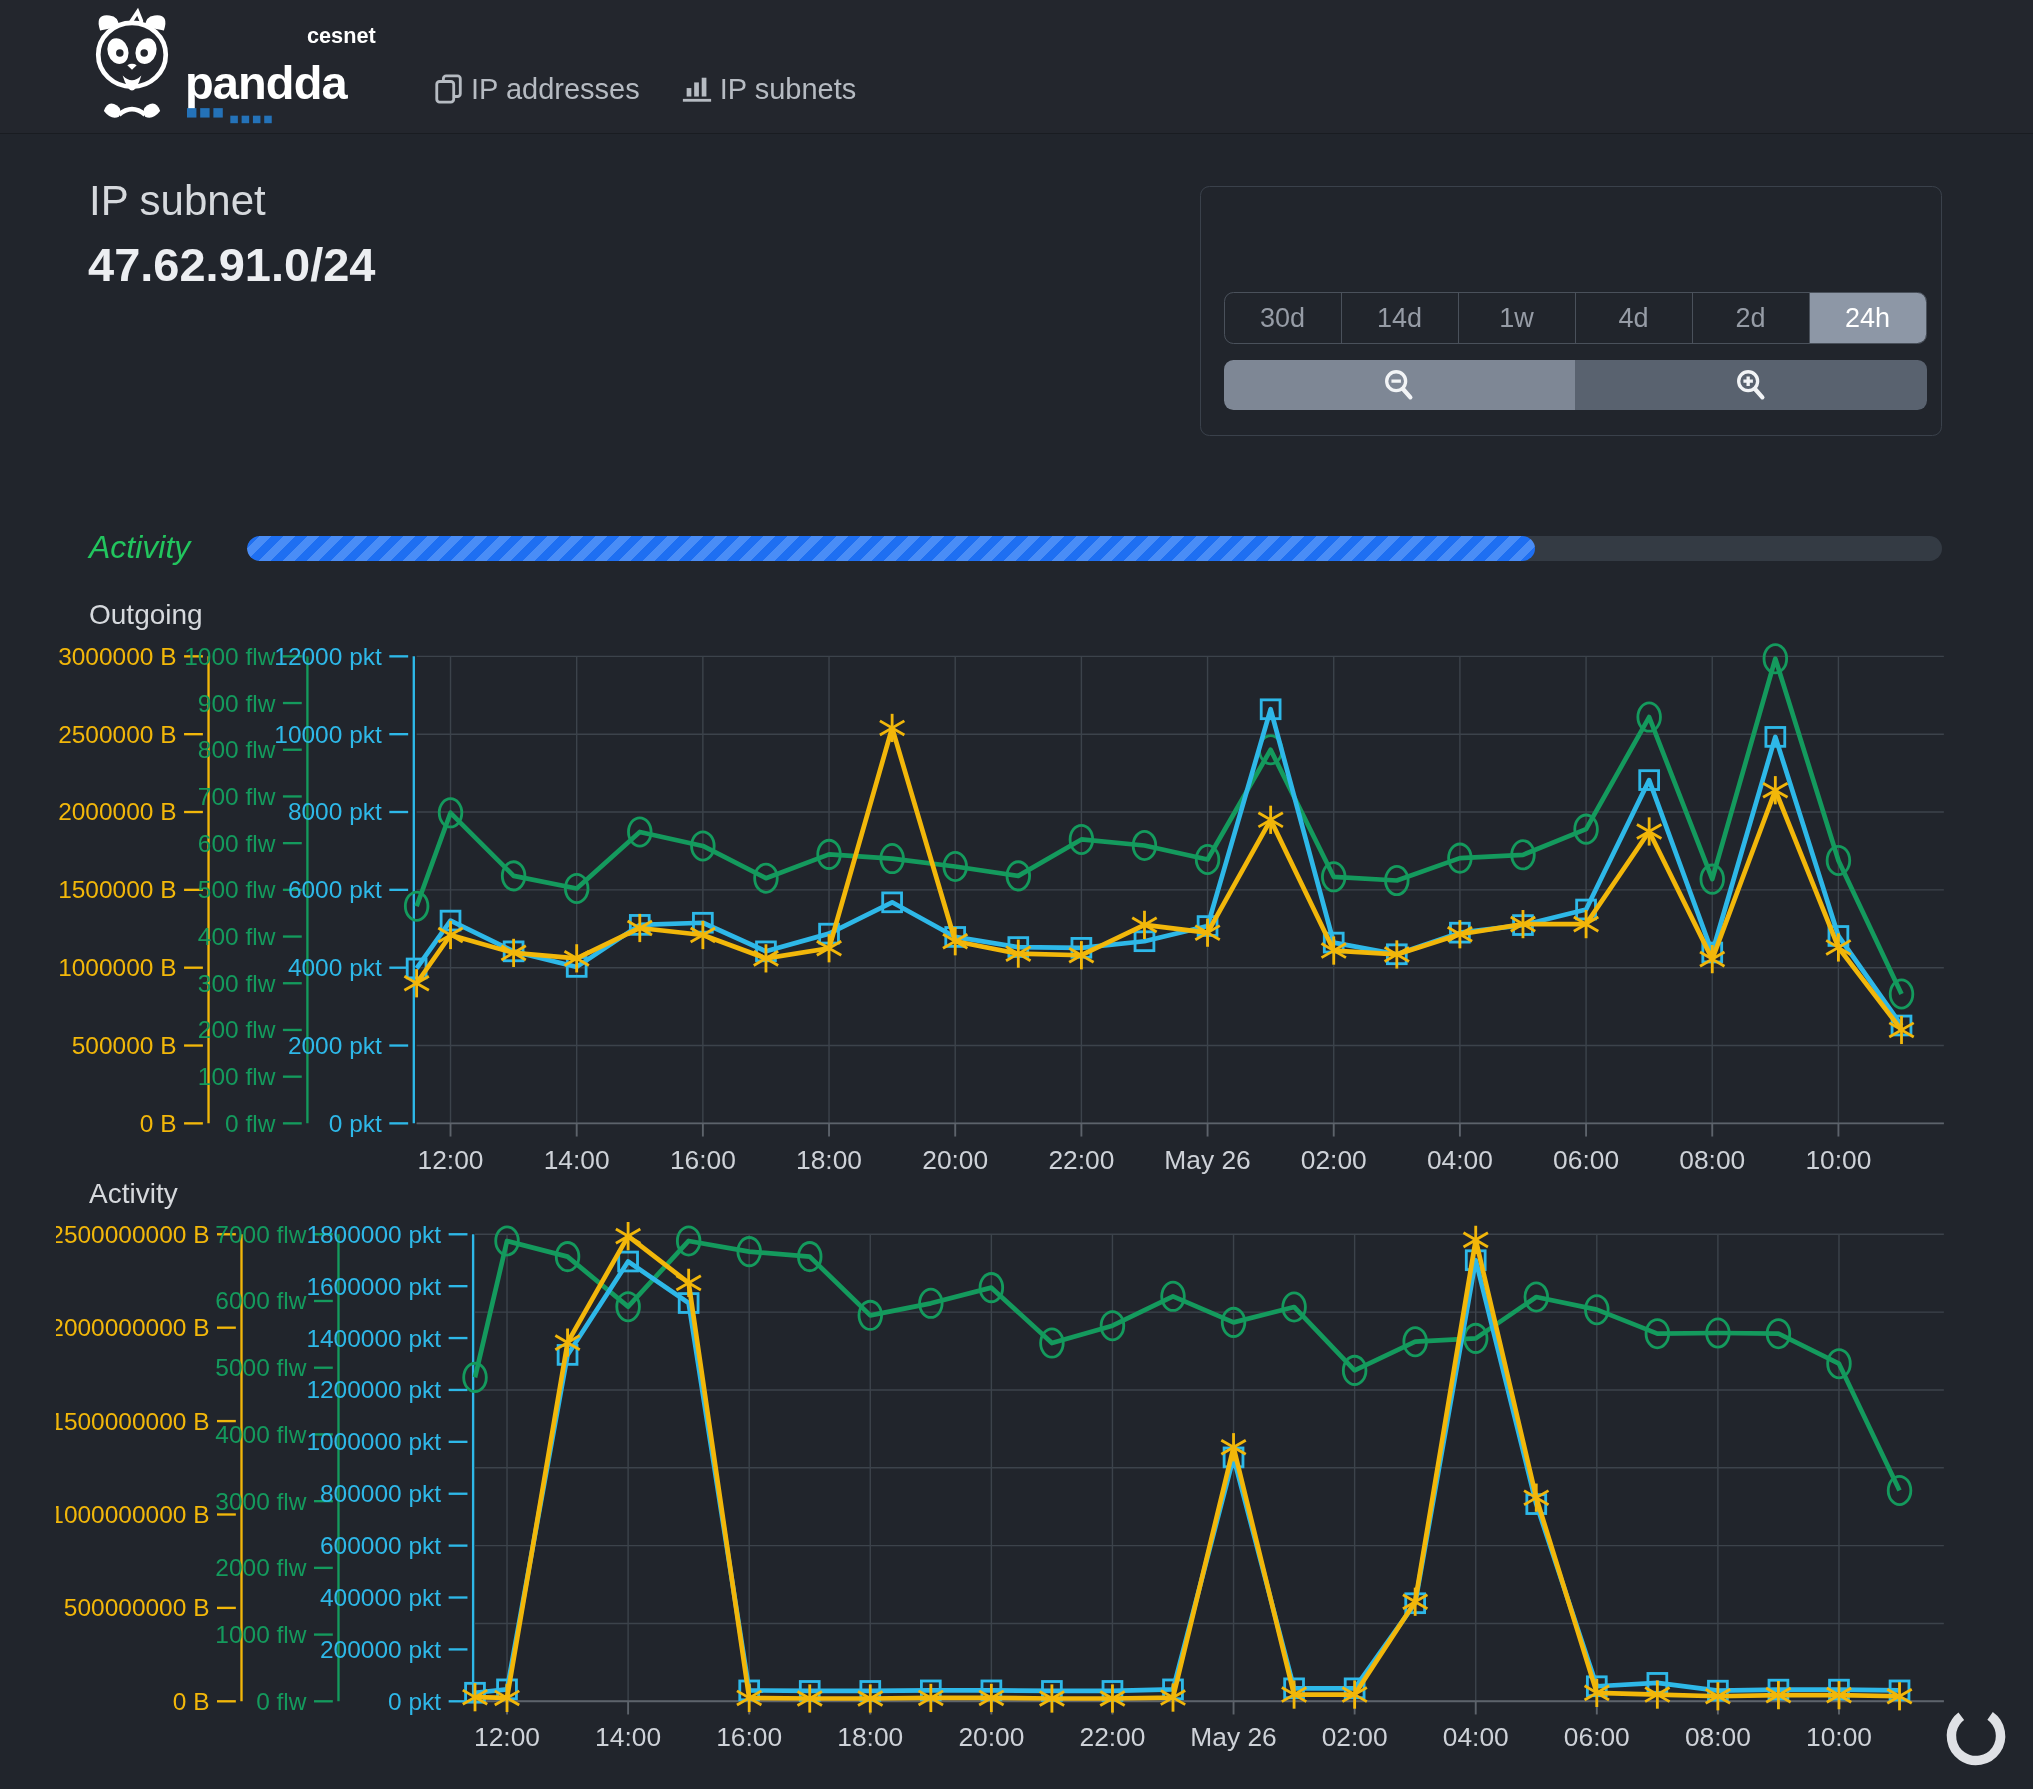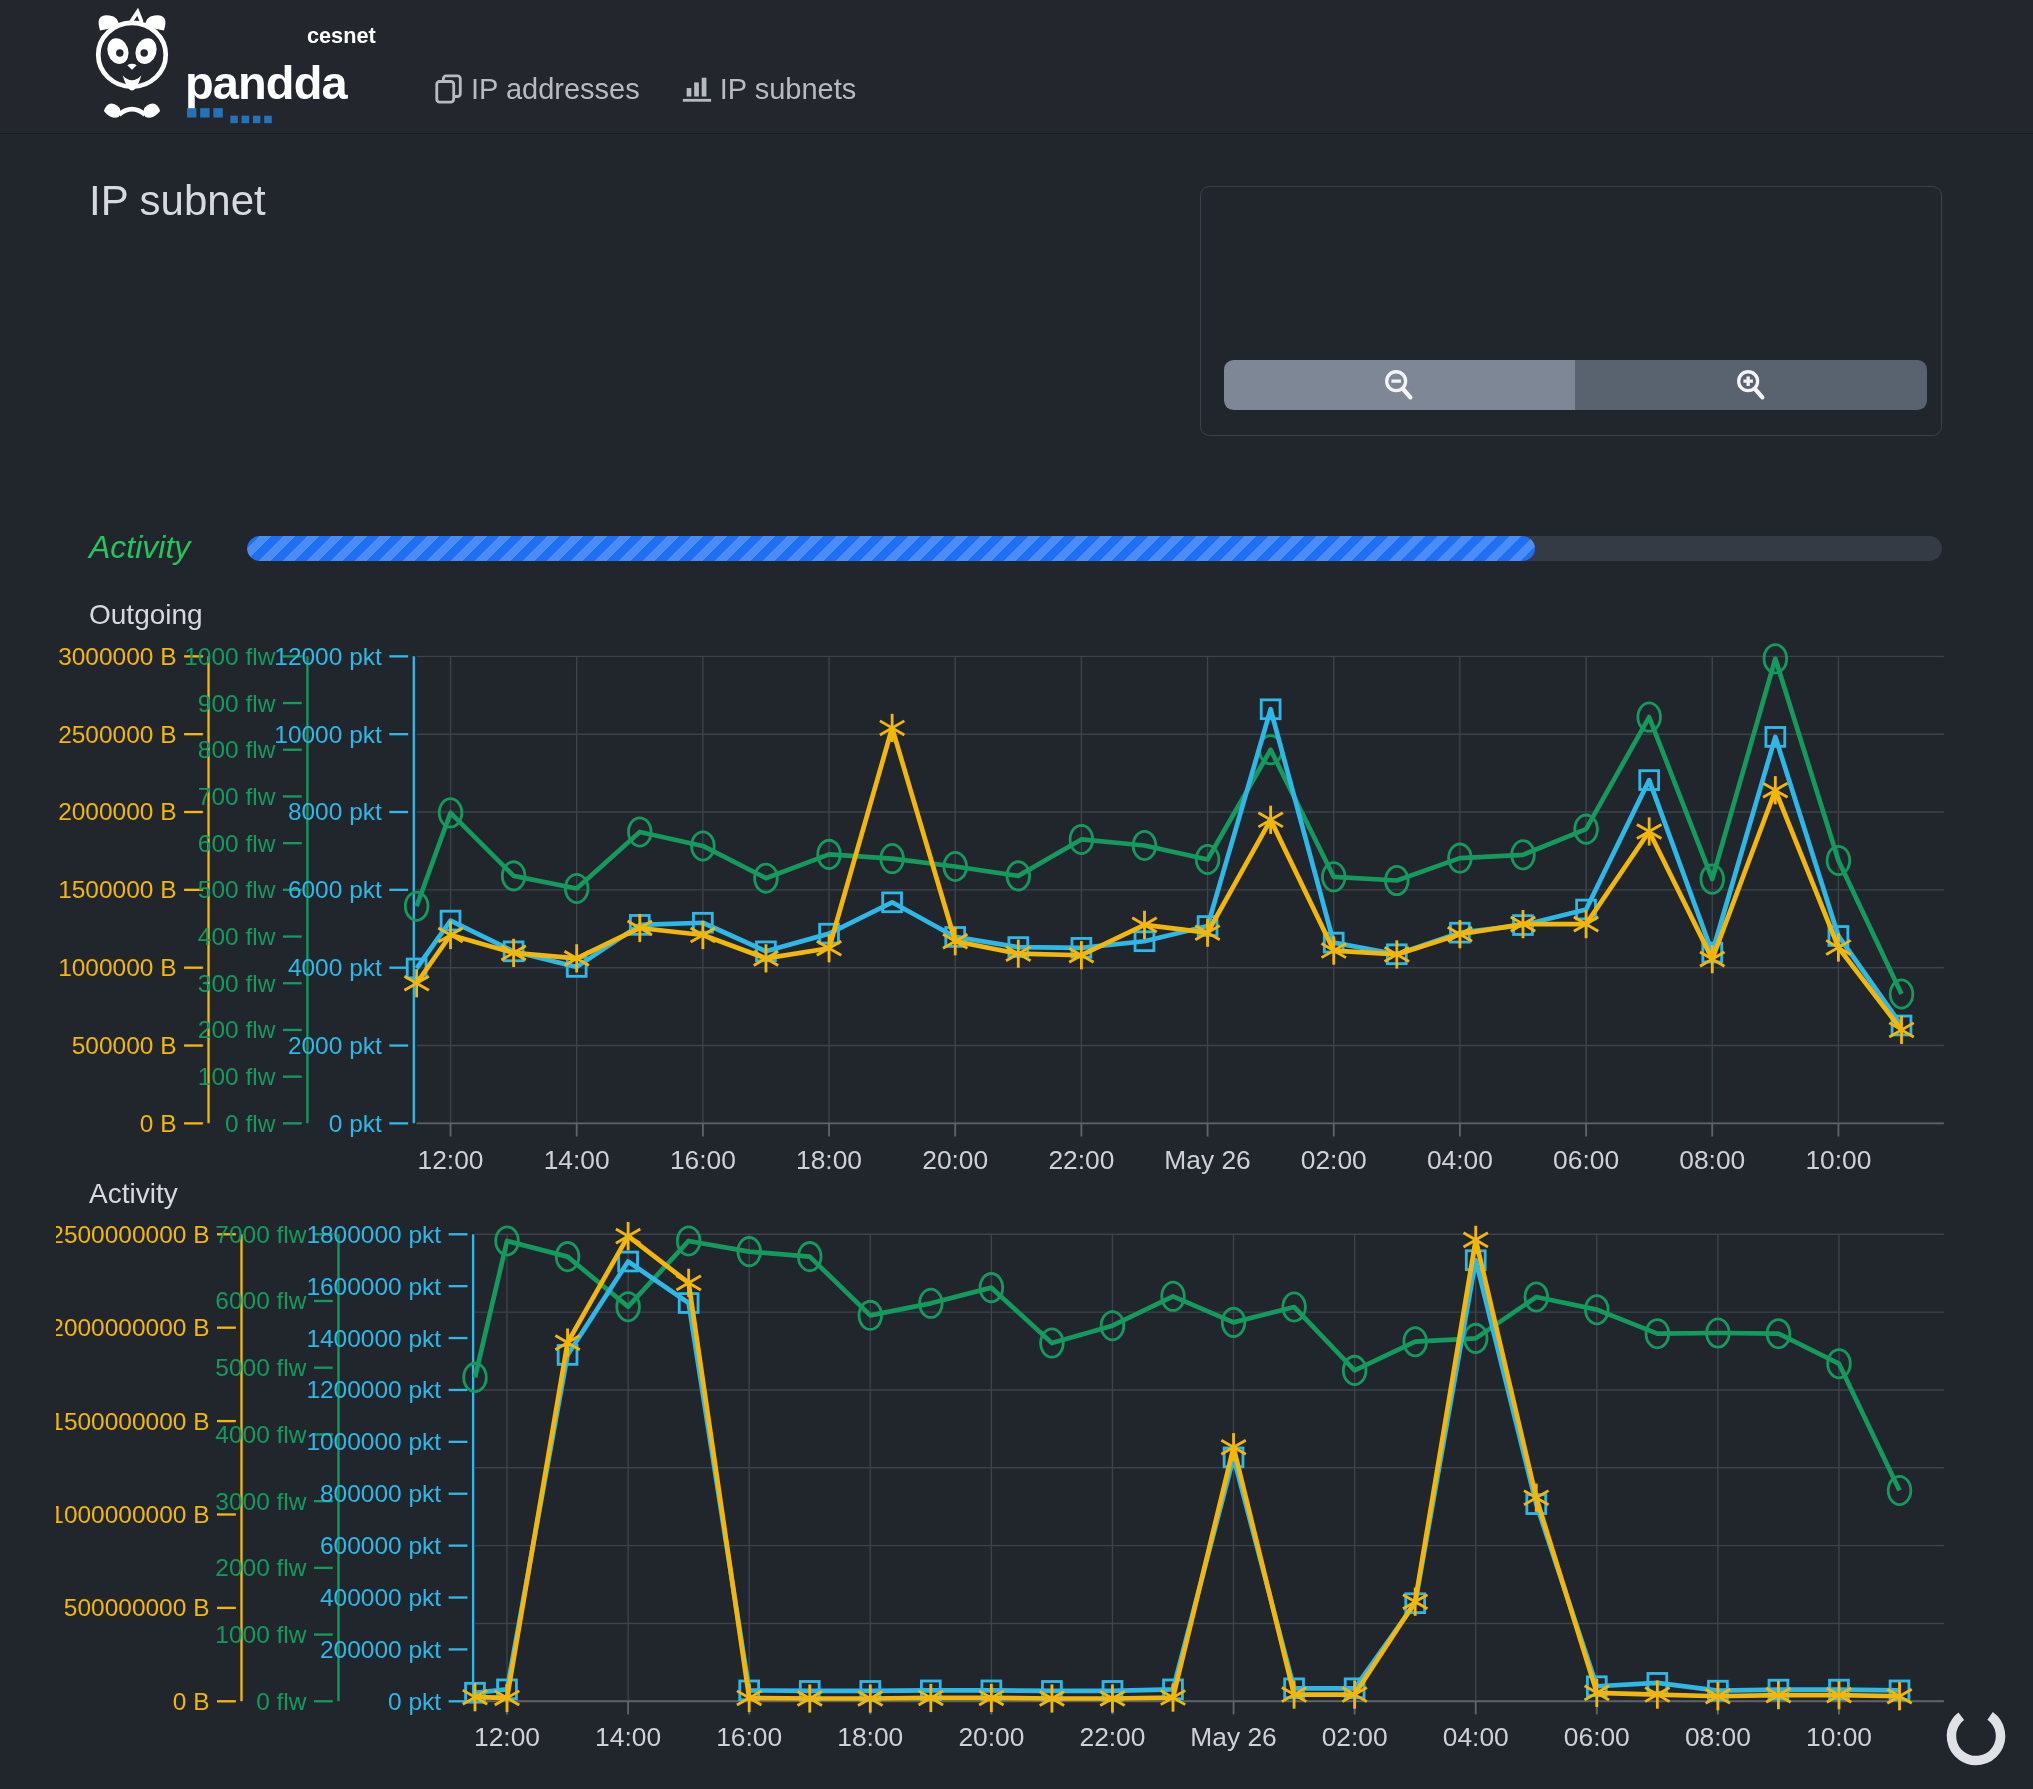--- a/index.html
+++ b/index.html
@@ -108,22 +108,31 @@
           <rect x="7" y="16" width="5" height="9" fill="#b6bbc2"></rect>
           <rect x="15" y="10" width="5" height="15" fill="#b6bbc2"></rect>
           <rect x="23" y="5" width="5" height="20" fill="#b6bbc2"></rect>
         </svg>
         <span>IP subnets</span>
       </div>
     </div>
   </div>
 
   <div class="page-title">IP subnet</div>
+  <div class="subnet-title">47.62.91.0/24</div>
 
   <div class="panel">
+    <div class="ranges">
+      <div class="range-btn">30d</div>
+      <div class="range-btn">14d</div>
+      <div class="range-btn">1w</div>
+      <div class="range-btn">4d</div>
+      <div class="range-btn">2d</div>
+      <div class="range-btn selected">24h</div>
+    </div>
     <div class="zoom-row">
       <div class="zoom-btn zoom-out-btn">
         <svg width="36" height="36" viewBox="0 0 38 38">
           <circle cx="16" cy="15" r="10" fill="none" stroke="#f2f4f6" stroke-width="3.5"></circle>
           <line x1="11" y1="15" x2="21" y2="15" stroke="#f2f4f6" stroke-width="3.5"></line>
           <line x1="23" y1="23" x2="31" y2="32" stroke="#f2f4f6" stroke-width="4.5" stroke-linecap="round"></line>
         </svg>
       </div>
       <div class="zoom-btn zoom-in-btn">
         <svg width="36" height="36" viewBox="0 0 38 38">

